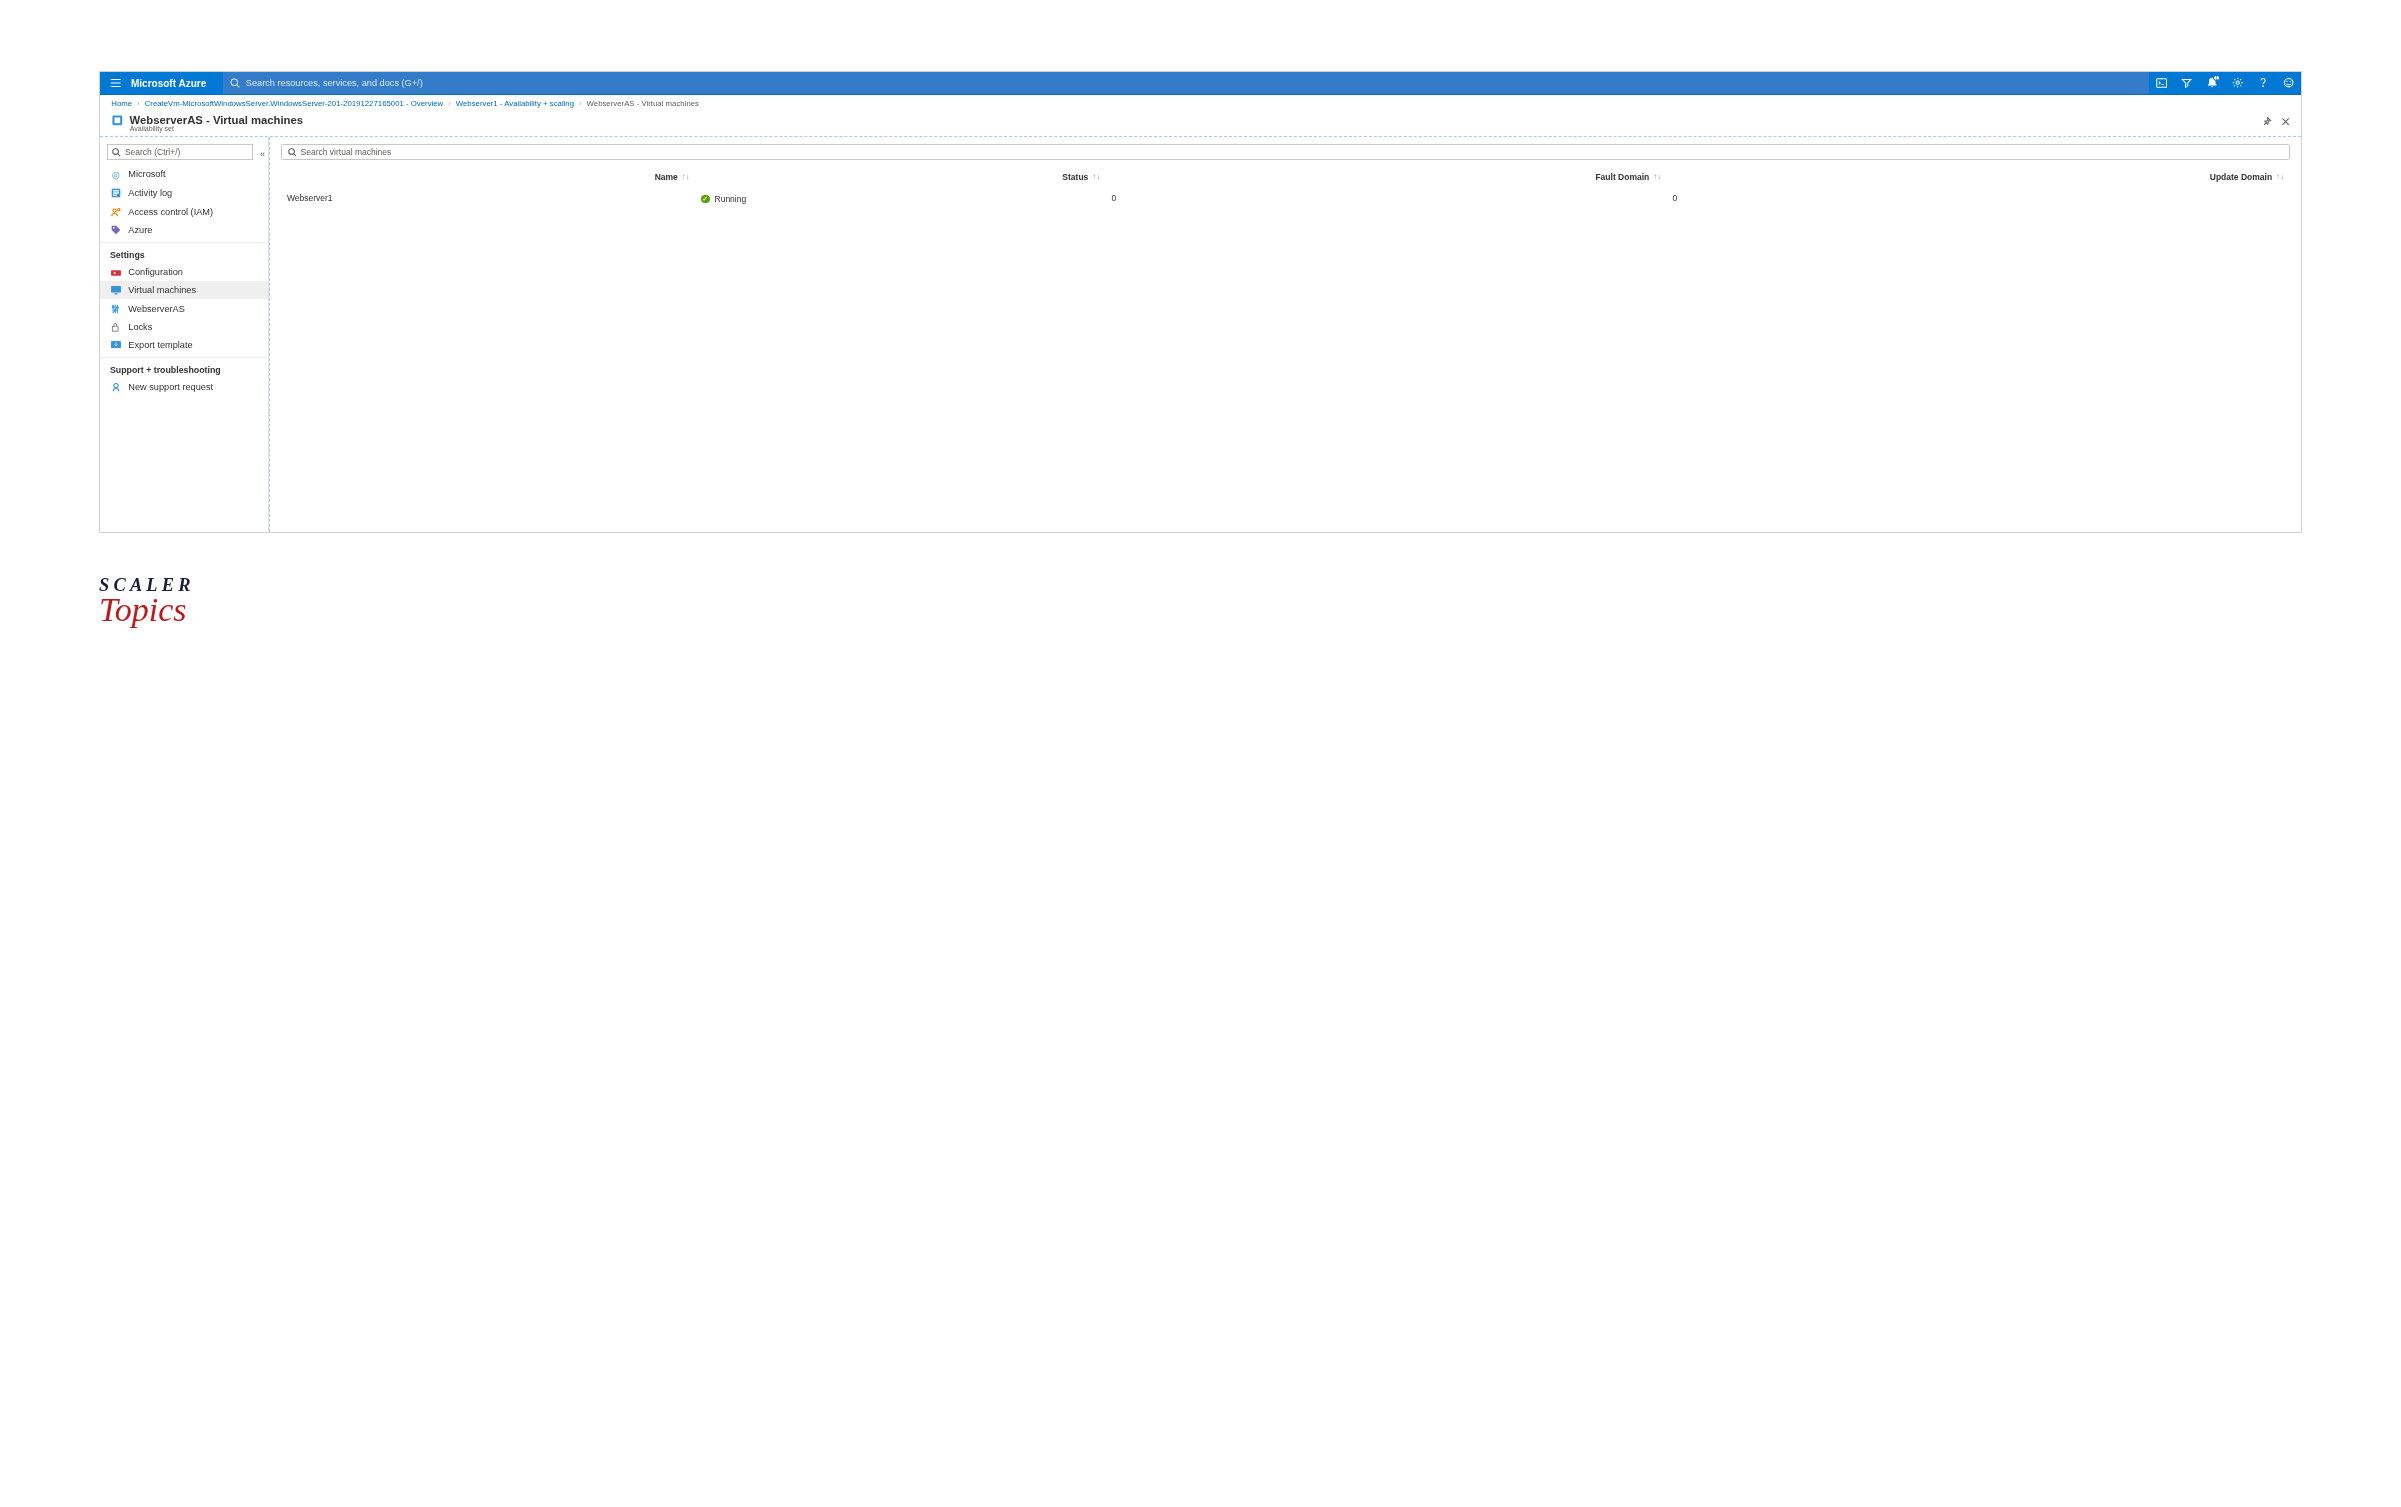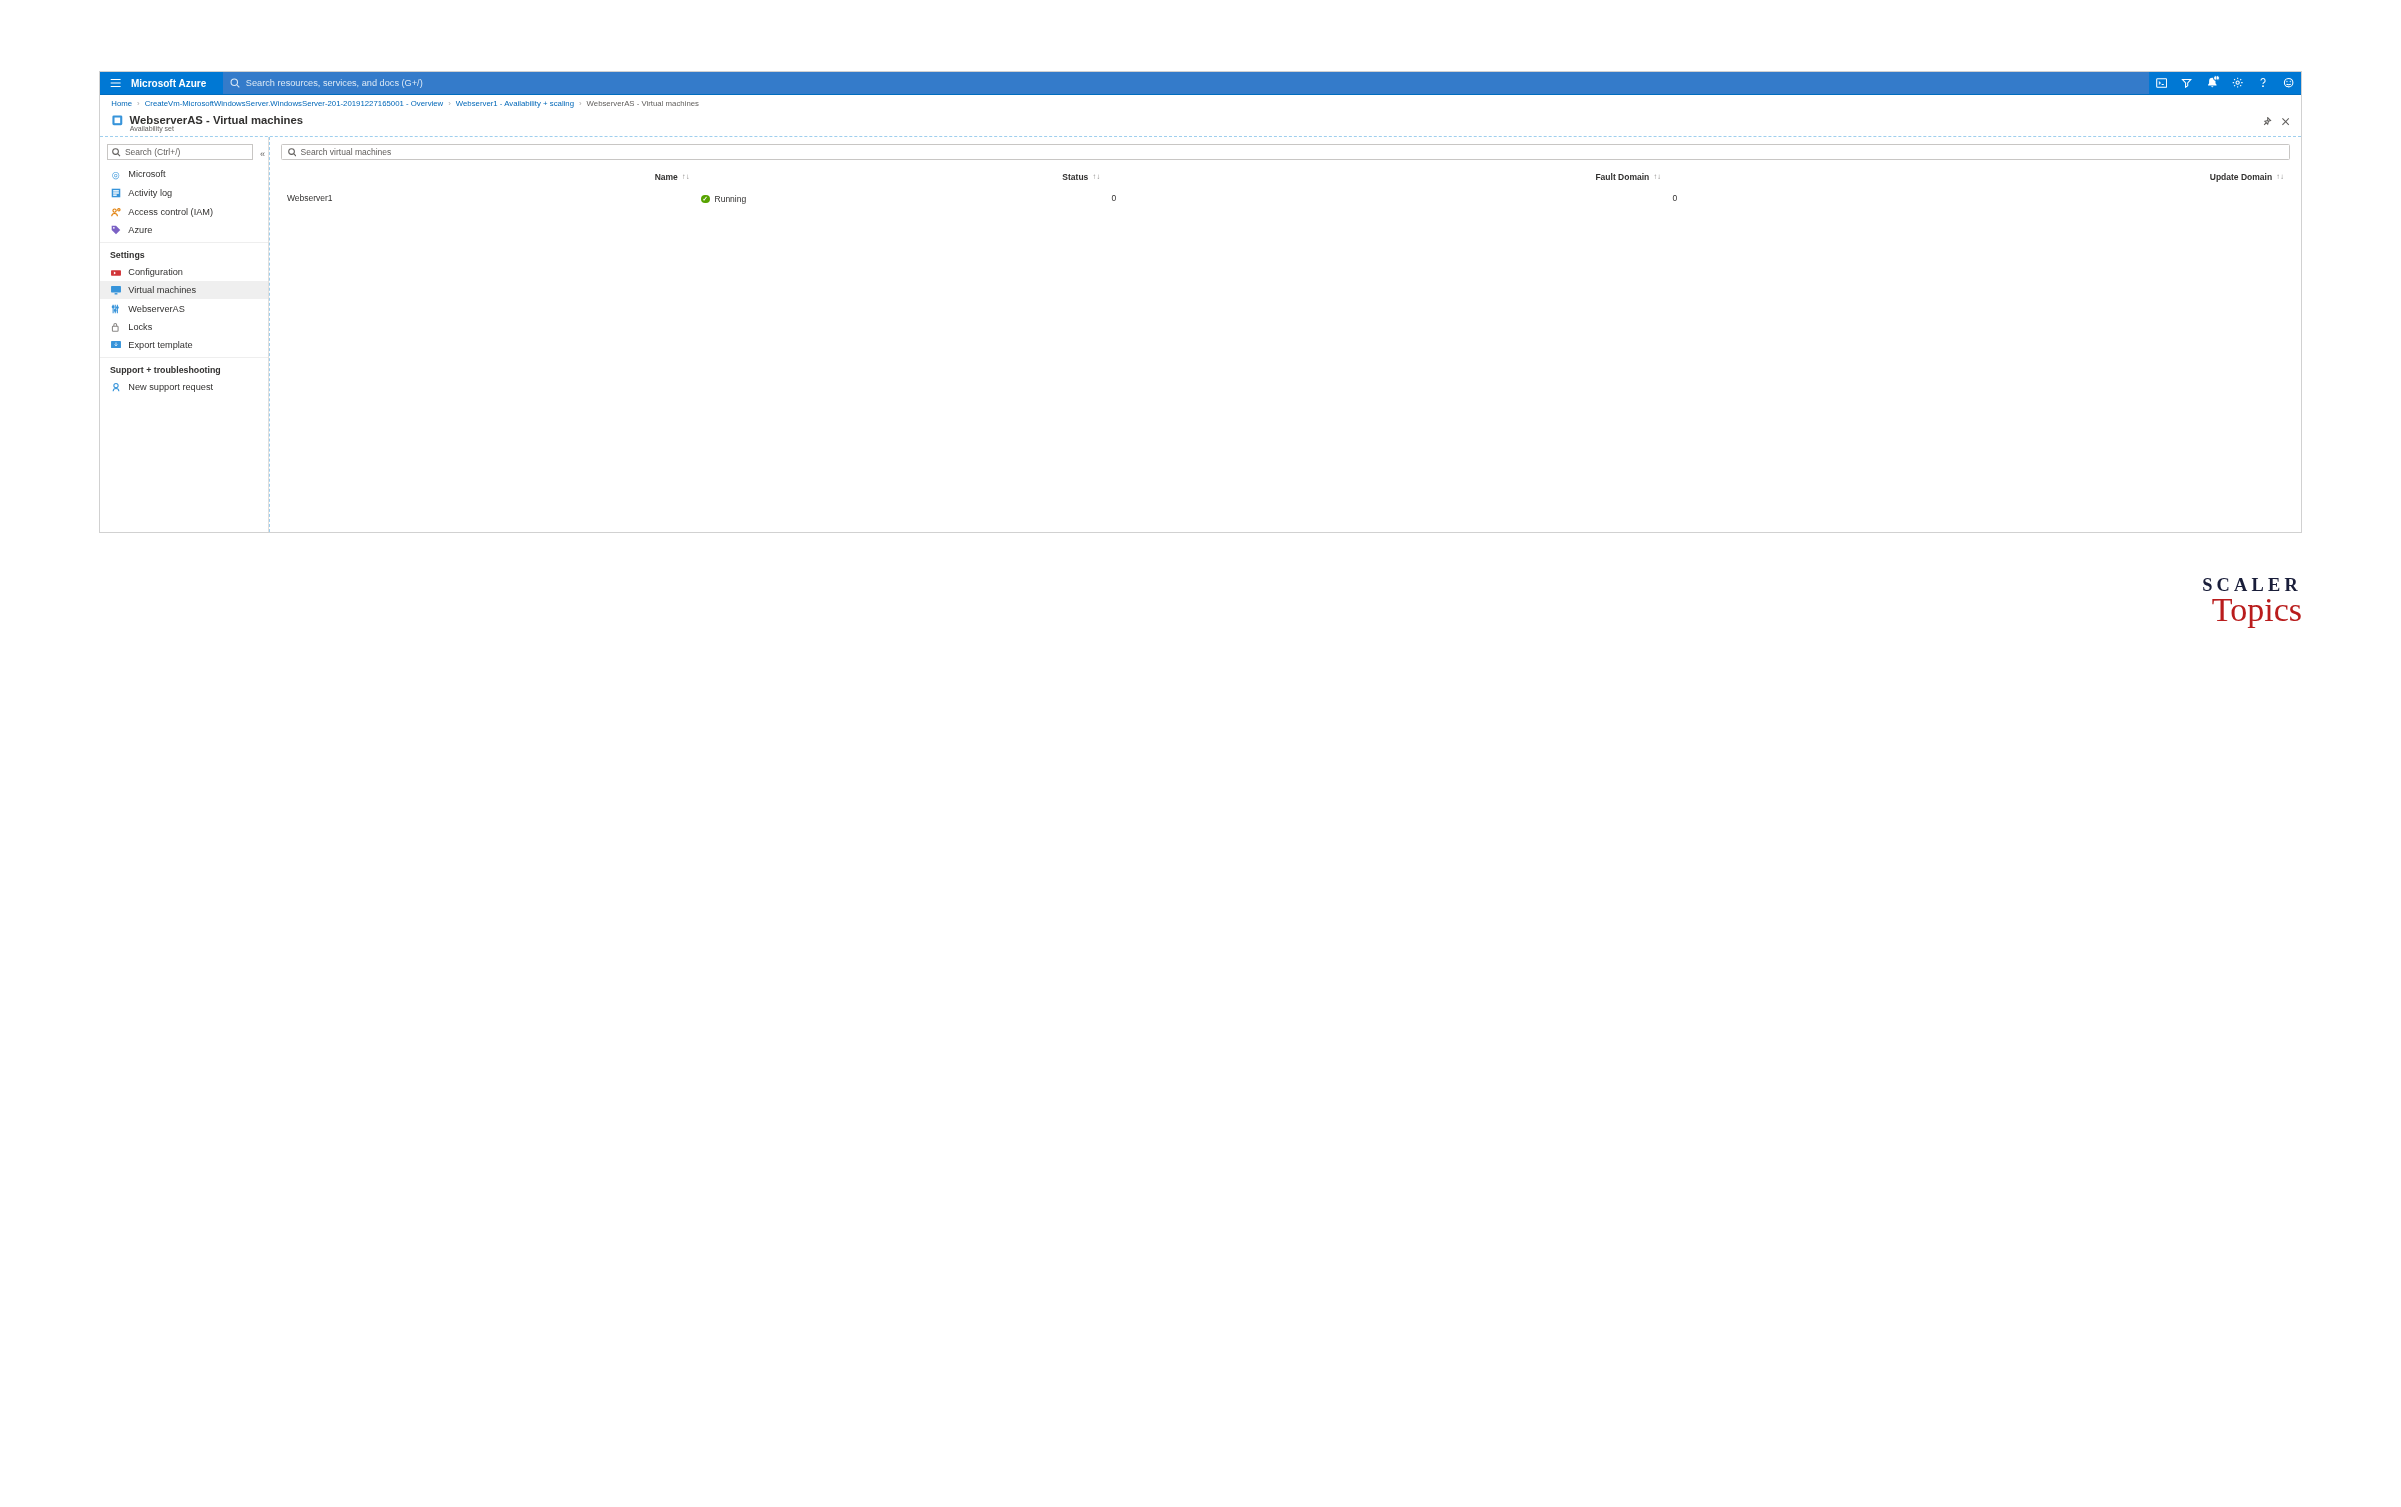--- a/index.html
+++ b/index.html
@@ -175,21 +175,22 @@
 }
 .dot-ok {
   width:8.5px;height:8.5px;border-radius:50%;
   background:#57a300; display:inline-flex;align-items:center;justify-content:center;
   color:#fff; font-size:6.4px; font-weight:bold;
 }
 
 
 .watermark {
   margin-top: 42px;
-  text-align: right;
+  text-align: left;
+  font-style: italic;
 }
 .wm-top {
   font-family: Georgia, serif;
   font-weight: 700;
   letter-spacing: 4.2px;
   font-size: 18.4px;
   color: #1a1e3a;
 }
 .wm-bot {
   font-family: "Brush Script MT", cursive;

